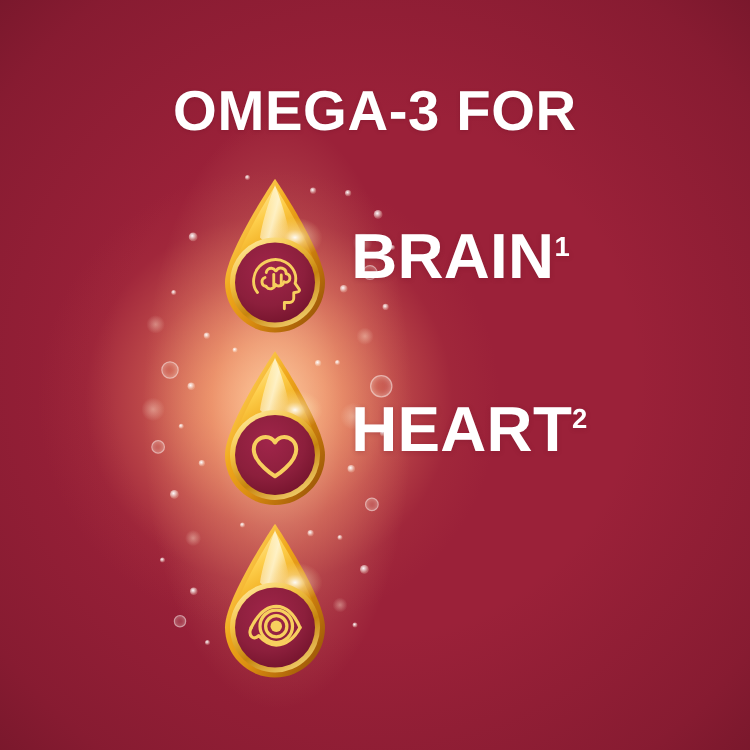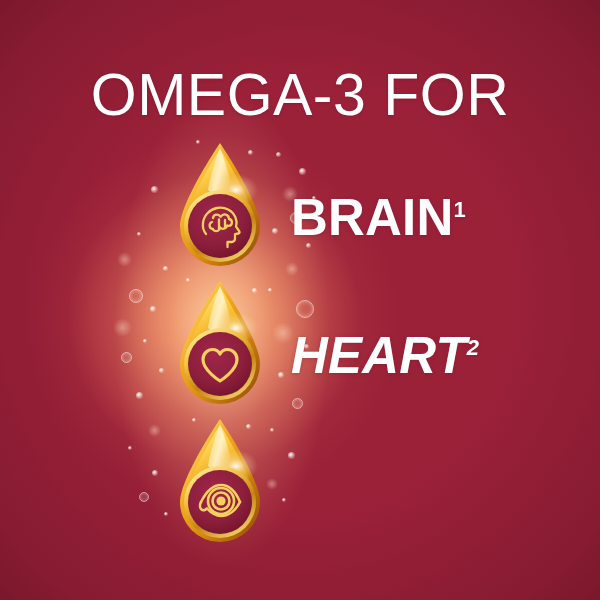--- a/index.html
+++ b/index.html
@@ -61,58 +61,57 @@
   .sp.soft{
     background:radial-gradient(circle, rgba(255,232,210,0.42), rgba(255,220,195,0) 70%);
   }
 
   
   .title{
     position:absolute;
     left:0;right:0;top:66px;
     text-align:center;
     color:#ffffff;
-    font-size:59px;
-    font-weight:normal;
+    font-size:45px;
+    font-weight:bold;
     letter-spacing:0.5px;
     line-height:1;
     text-shadow:0 1px 3px rgba(110,20,40,0.35);
     white-space:nowrap;
   }
 
   
   .row{
     position:absolute;
     left:0;width:600px;height:130px;
     display:flex;align-items:center;
   }
   #row-brain{top:140px;}
-  #row-heart{top:278px;font-style:italic;}
+  #row-heart{top:278px;}
   #row-vision{top:416px;}
 
   .drop-wrap{
     position:absolute;
     left:172px;top:0;
     width:96px;height:130px;
   }
   .drop-svg{display:block;width:96px;height:130px;overflow:visible;}
 
   .label{
     position:absolute;
-    left:291px;
+    left:281px;
     top:50%;
     transform:translateY(-50%);
     color:#ffffff;
     font-size:51px;
     font-weight:bold;
     letter-spacing:0.2px;
     line-height:1;
     white-space:nowrap;
     text-shadow:0 1px 4px rgba(110,20,40,0.30);
-    margin-top:12px;
   }
   .label .sup{
     font-size:22px;
     vertical-align:super;
     font-weight:bold;
     letter-spacing:0;
   }
 </style>
 </head>
 <body>

